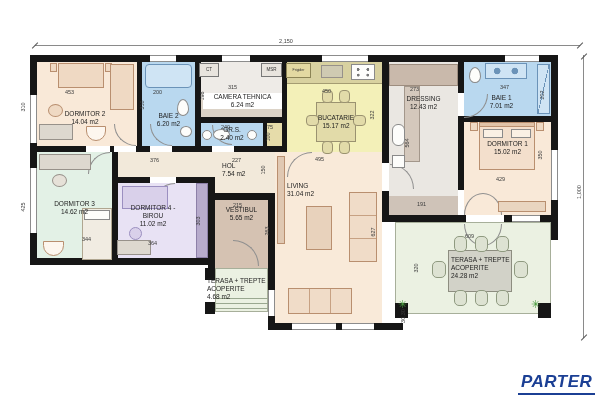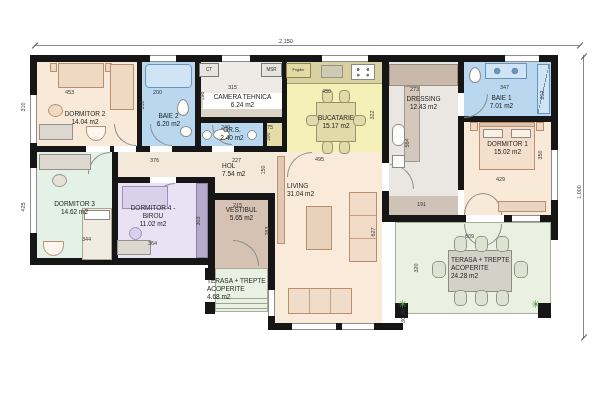--- a/index.html
+++ b/index.html
@@ -305,13 +305,14 @@
 
   <div class="dimline" style="left:35px;top:45px;width:545px;height:1px;"></div>
   <span class="dim" style="left:268px;top:38px;width:36px;text-align:center;background:#fff;">2,150</span>
   <div class="tick" style="left:31px;top:45px;"></div>
   <div class="tick" style="left:576px;top:45px;"></div>
   <div class="dimline" style="left:583px;top:55px;width:1px;height:283px;"></div>
   <span class="dim v" style="left:572px;top:189px;background:#fff;">1,000</span>
   <div class="tick" style="left:580px;top:56px;"></div>
   <div class="tick" style="left:580px;top:337px;"></div>
 
+  <div class="parter">PARTER</div>
 </div>
 
 </body></html>

